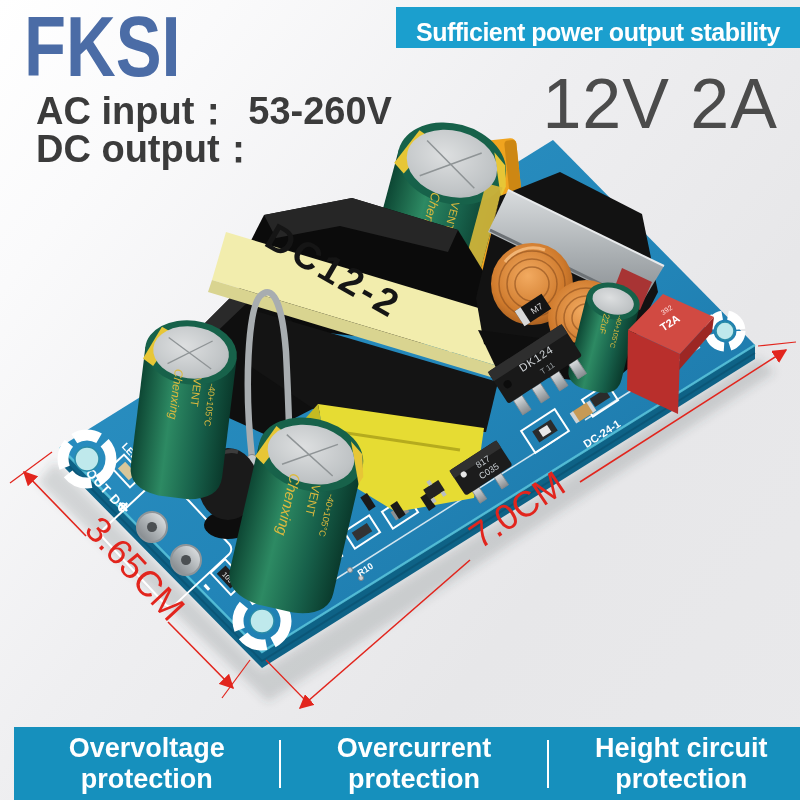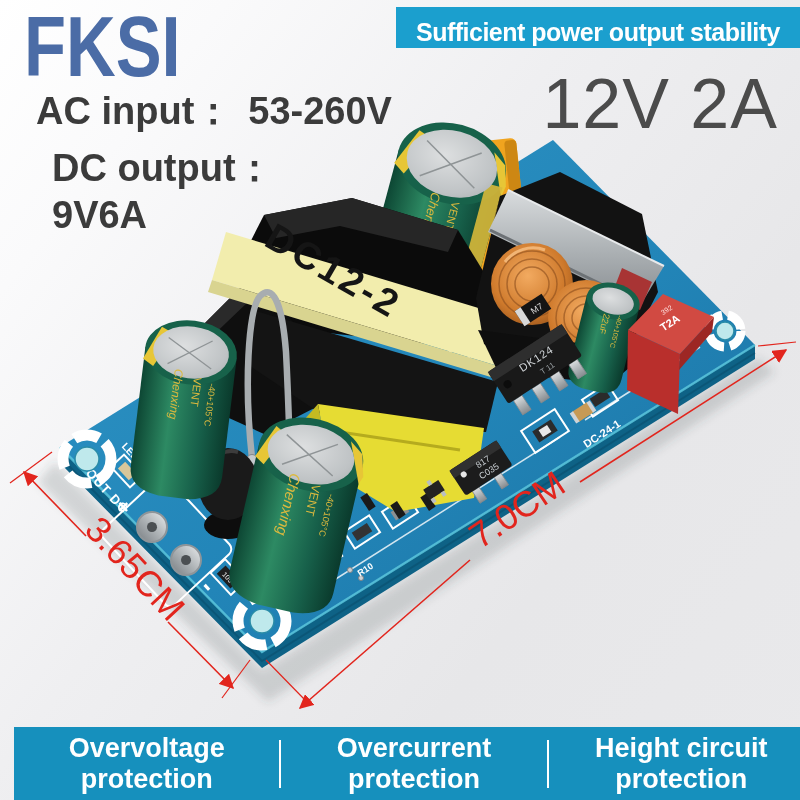--- a/index.html
+++ b/index.html
@@ -12,21 +12,21 @@
   .overlay{position:absolute;z-index:2;}
   .logo{
     left:24px;top:0px;font-size:86px;font-weight:bold;line-height:92px;
     color:var(--c-logo_blue);letter-spacing:0px;
     transform:scaleX(.8);transform-origin:left top;
   }
   .spec-line{left:20px;display:flex;align-items:baseline;
     font-size:38px;font-weight:bold;color:var(--c-text_dark);white-space:nowrap;margin-left:16px;}
   .spec-line .val{margin-left:16px;}
   .spec-ac{top:86px;}
-  .spec-dc{top:143px;flex-direction:column;}
+  .spec-dc{top:124px;}
   .banner{
     left:396px;top:7px;width:404px;height:41px;line-height:51px;
     background:var(--c-banner_bg);color:#fff;font-size:25px;font-weight:bold;
     text-align:center;letter-spacing:-0.5px;white-space:nowrap;
   }
   .rating{right:22px;top:64px;font-size:70px;font-weight:normal;
     color:var(--c-rating_gray);letter-spacing:1px;white-space:nowrap;margin-left:24px;}
   .height-label{right:26px;top:660px;font-size:43px;font-weight:400;
     color:var(--c-accent_red);white-space:nowrap;}
   .footer{
@@ -379,21 +379,20 @@
   </svg>
 
   <div class="overlay logo">FKSI</div>
 
   <div class="overlay spec-line spec-ac">
     <span>AC input：</span>
     <span class="val">53-260V</span>
   </div>
   <div class="overlay spec-line spec-dc">
     <span>DC output：</span>
-    <span class="val">9V6A</span>
   </div>
 
   <div class="overlay banner">Sufficient power output stability</div>
 
   <div class="overlay rating">12V 2A</div>
 
 
   <div class="overlay footer">
     <div class="cell">
       <div>Overvoltage</div>

